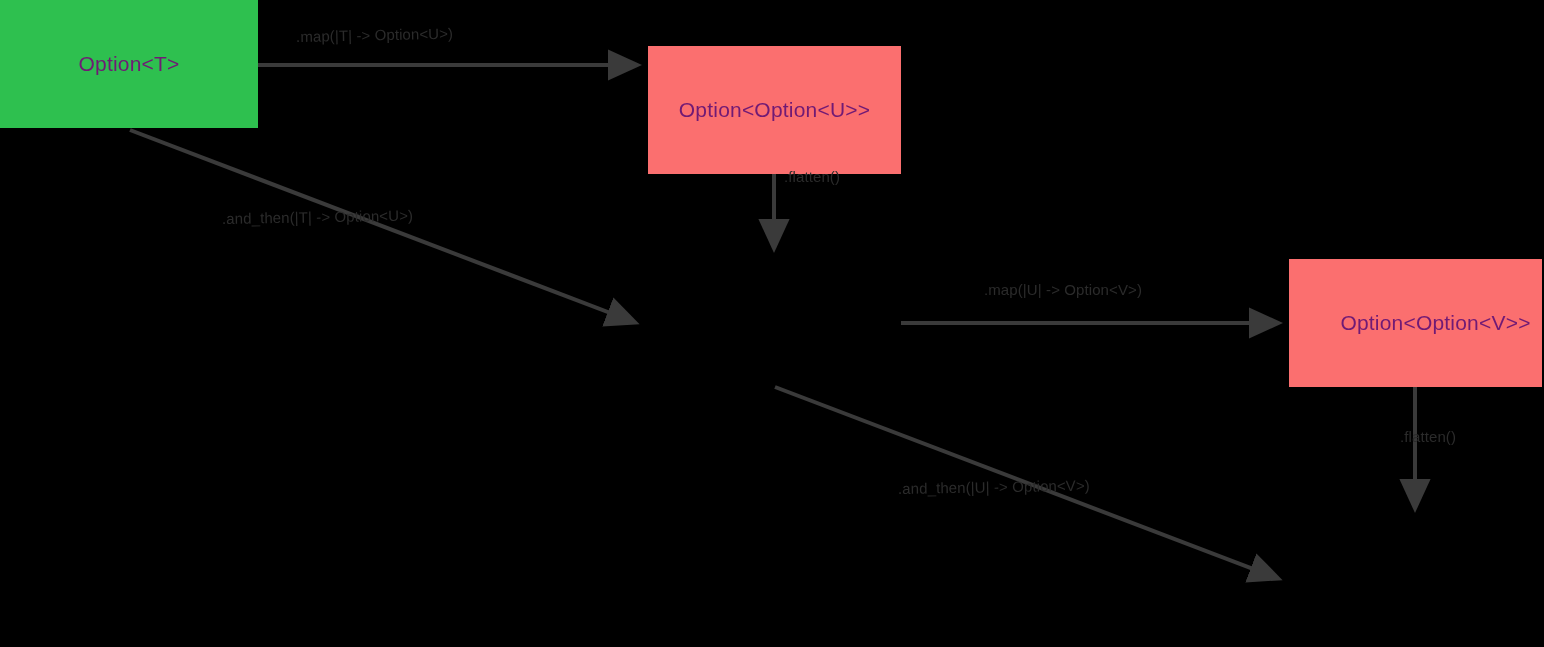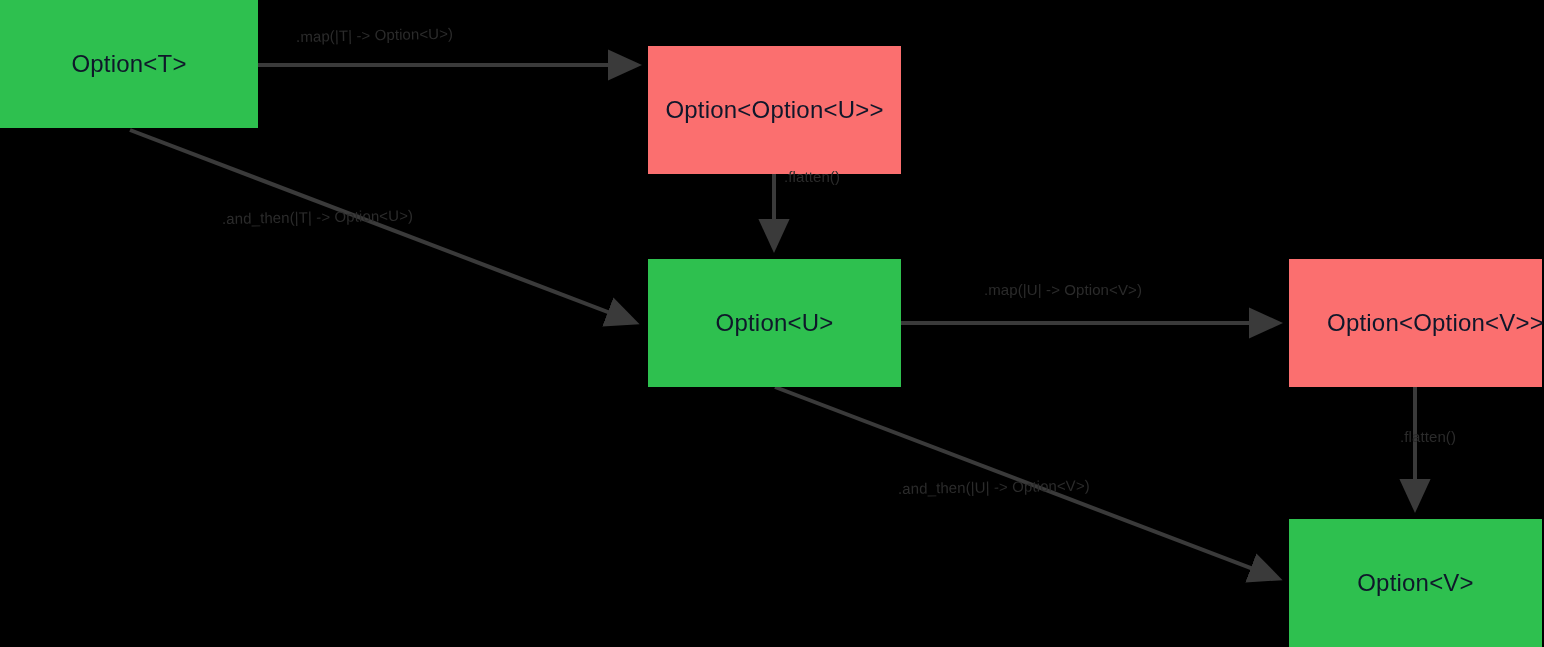--- a/index.html
+++ b/index.html
@@ -26,22 +26,22 @@
     pointer-events: none;
   }
   .node {
     position: absolute;
     display: flex;
     align-items: center;
     justify-content: center;
     box-sizing: border-box;
   }
   .node-label {
-    font-size: 24px;
-    color: #0f172a;
+    font-size: 21px;
+    color: #701a75;
     font-family: "Liberation Sans", sans-serif;
     letter-spacing: 0.2px;
     white-space: nowrap;
   }
   .node.green { background: #2ec04f; }
   .node.red   { background: #fb6f6f; }
 
   .edge-label {
     position: absolute;
     font-size: 15px;
@@ -101,31 +101,25 @@
   </svg>
 
   <div class="node green" style="left:0px; top:0px; width:258px; height:128px;">
     <span class="node-label">Option&lt;T&gt;</span>
   </div>
 
   <div class="node red" style="left:648px; top:0px; width:253px; height:128px;margin-top:46px;">
     <span class="node-label">Option&lt;Option&lt;U&gt;&gt;</span>
   </div>
 
-  <div class="node green" style="left:648px; top:259px; width:253px; height:128px;">
-    <span class="node-label">Option&lt;U&gt;</span>
-  </div>
 
   <div class="node red" style="left:1289px; top:259px; width:253px; height:128px;padding-left:40px;">
     <span class="node-label">Option&lt;Option&lt;V&gt;&gt;</span>
   </div>
 
-  <div class="node green" style="left:1289px; top:519px; width:253px; height:128px;">
-    <span class="node-label">Option&lt;V&gt;</span>
-  </div>
 
   <div class="edge-label rot-map-t" style="left:296px; top:28px;">.map(|T| -&gt; Option&lt;U&gt;)</div>
 
   <div class="edge-label rot-diag1" style="left:222px; top:210px;">.and_then(|T| -&gt; Option&lt;U&gt;)</div>
 
   <div class="edge-label" style="left:784px; top:168px;">.flatten()</div>
 
   <div class="edge-label" style="left:948px; top:281px;margin-left:36px;">.map(|U| -&gt; Option&lt;V&gt;)</div>
 
   <div class="edge-label rot-diag2" style="left:898px; top:480px;">.and_then(|U| -&gt; Option&lt;V&gt;)</div>

